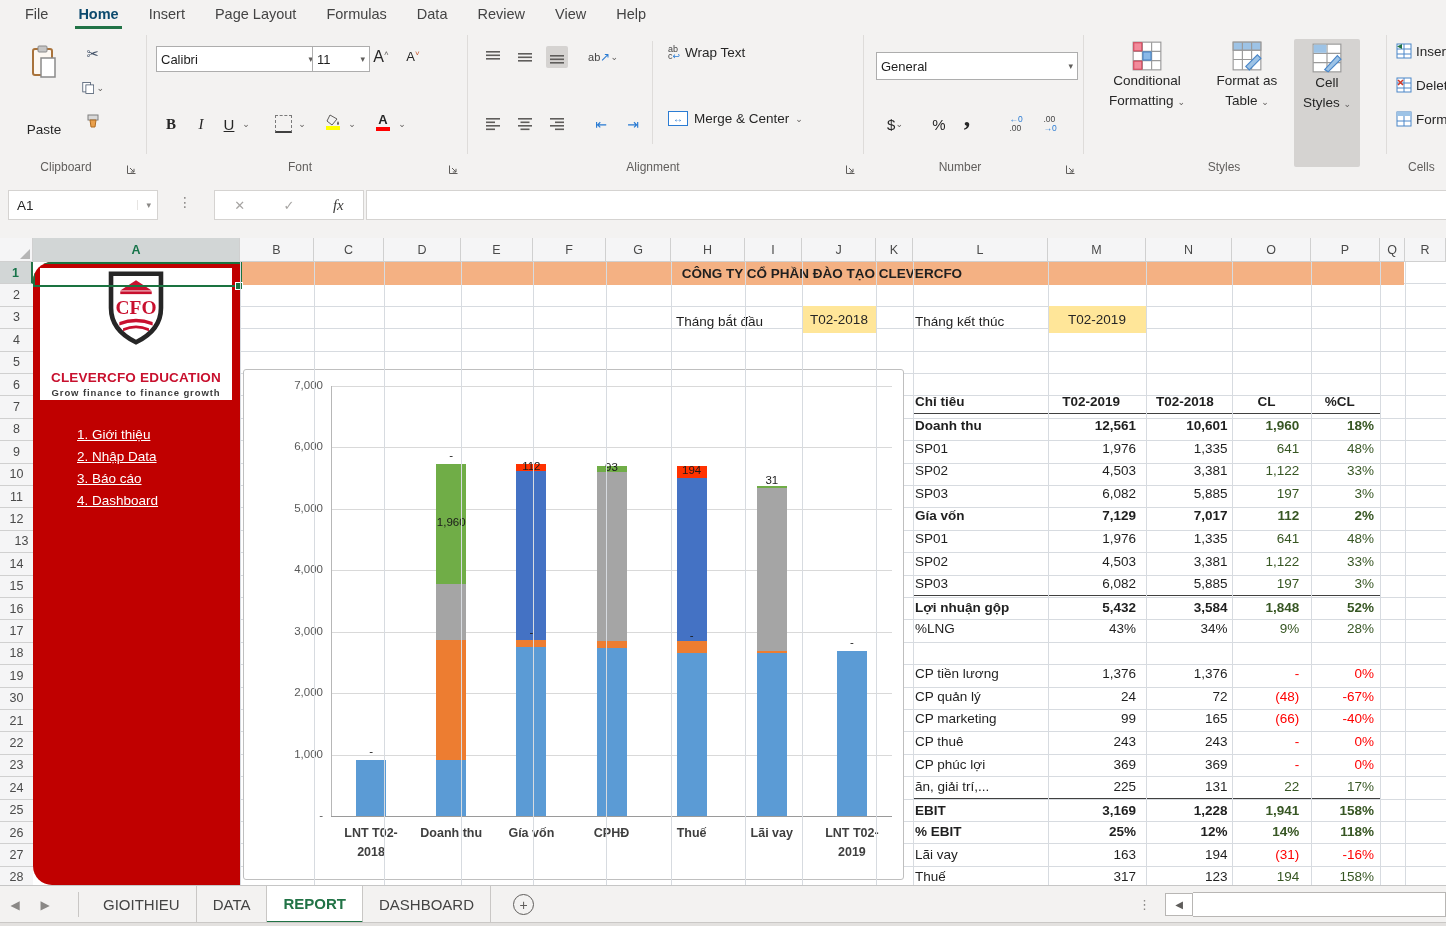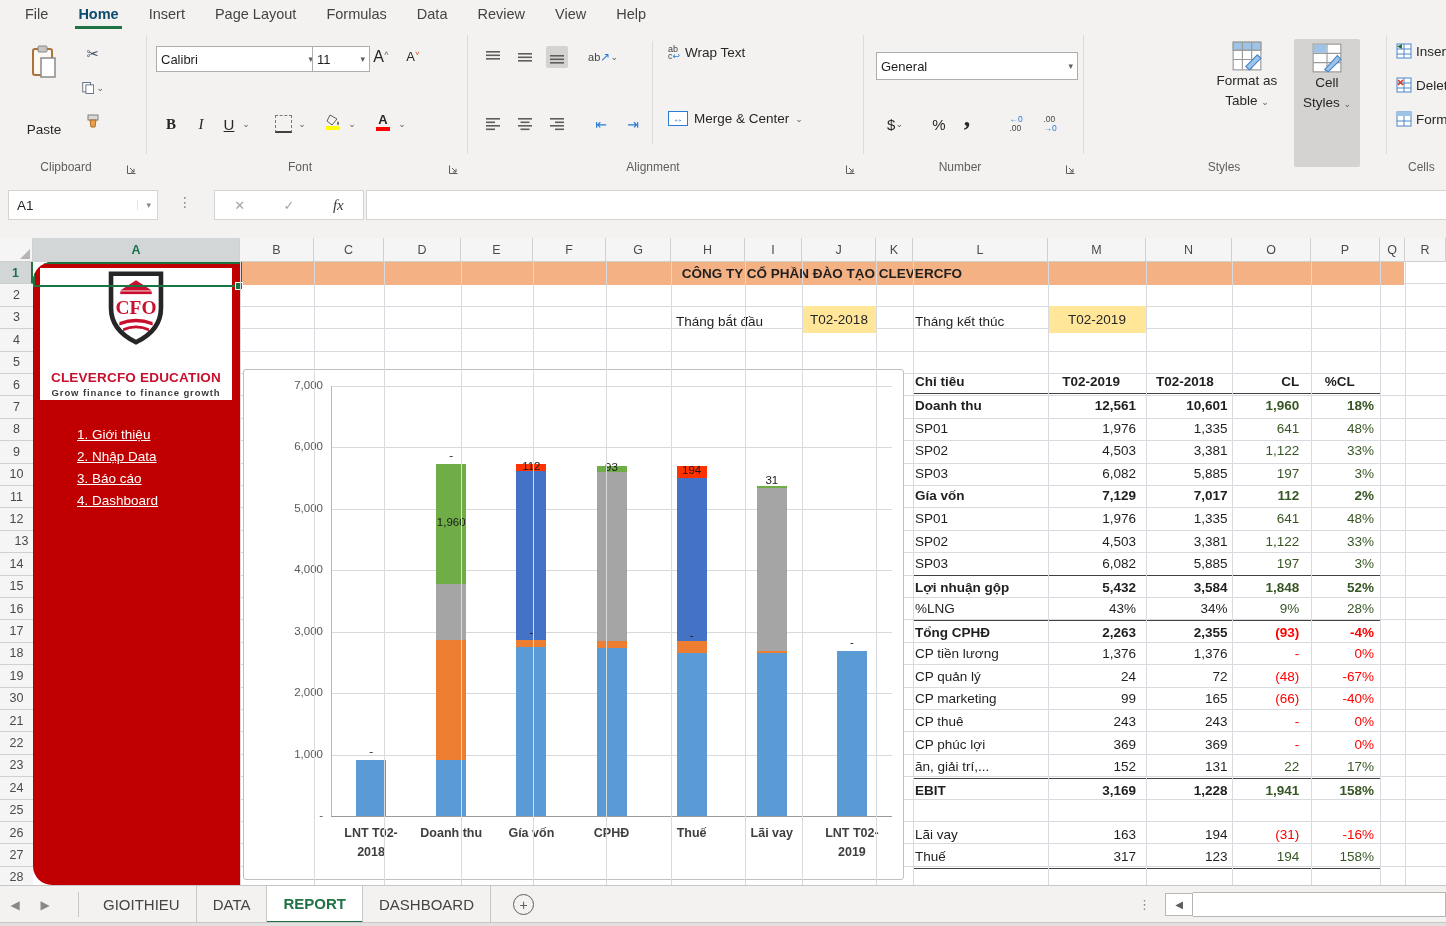--- a/index.html
+++ b/index.html
@@ -295,20 +295,30 @@
       </span>
     </div>
     <div class="glabel" style="left:900px;width:120px;">Number</div>
     <div class="launcher" style="left:1065px;">
       <svg width="11" height="11" viewBox="0 0 11 11">
           <path d="M1.5 1.5 V9.5 H9.5" fill="none" stroke="#5f5d5b"></path>
           <path d="M4 4 L8 8 M8 4.8 V8 H4.8" fill="none" stroke="#5f5d5b"></path>
         </svg>
     </div>
 
+    <div class="btn-lg" style="left:1098px;top:12px;width:98px;">
+      <svg width="30" height="30" viewBox="0 0 26 26">
+        <rect x="1" y="1" width="24" height="24" fill="#fff" stroke="#9a9a9a"></rect>
+        <path d="M9 1 V25 M17 1 V25 M1 9 H25 M1 17 H25" stroke="#9a9a9a" fill="none"></path>
+        <rect x="1.5" y="1.5" width="7" height="7" fill="#f28b9b" stroke="#d44a5e"></rect>
+        <rect x="1.5" y="17.5" width="7" height="7" fill="#f28b9b" stroke="#d44a5e"></rect>
+        <rect x="9.5" y="9.5" width="7" height="7" fill="#8ab9e8" stroke="#4a86c8"></rect>
+      </svg>
+      <span class="two-line"><span>Conditional</span><br><span>Formatting</span> <span class="caret">⌄</span></span>
+    </div>
     <div class="btn-lg selbox" style="left:1294px;top:10px;width:66px;height:128px;">
       <svg width="30" height="30" viewBox="0 0 26 26" style="margin-top:4px;">
         <rect x="1" y="1" width="24" height="24" fill="#fff" stroke="#9a9a9a"></rect>
         <path d="M13 1 V25 M1 9 H25 M1 17 H25" stroke="#9a9a9a" fill="none"></path>
         <rect x="1.5" y="1.5" width="11" height="7" fill="#9dc3e6"></rect>
         <path d="M11 23 L22 11 L25 14 L14 25 Z" fill="#9dc3e6" stroke="#4a86c8"></path>
       </svg>
       <span class="two-line"><span>Cell</span><br><span>Styles</span> <span class="caret">⌄</span></span>
     </div>
     <div class="btn-lg" style="left:1204px;top:12px;width:86px;">
@@ -436,26 +446,26 @@
       <div class="abs" style="left:769px;top:44px;width:74px;height:27px;background:#FFE699;display:flex;align-items:center;justify-content:center;font-size:13.5px;">
         <span>T02-2018</span>
       </div>
       <div class="abs" style="left:882px;top:46px;height:26px;display:flex;align-items:center;font-size:13.5px;color:#1f1f1f;">
         <span>Tháng kết thúc</span>
       </div>
       <div class="abs" style="left:1015px;top:44px;width:98px;height:27px;background:#FFE699;display:flex;align-items:center;justify-content:center;font-size:13.5px;">
         <span>T02-2019</span>
       </div>
 
-      <div class="abs" id="report-table" style="left:880px;top:108px;width:474px;height:503px;overflow:hidden;">
+      <div class="abs" id="report-table" style="left:880px;top:128px;width:474px;height:503px;overflow:hidden;">
           <div class="trow" style="top: 0px; height: 23px; font-weight: 700; border-bottom: 1.5px solid rgb(64, 64, 64);">
             <div class="c0">Chỉ tiêu</div>
             <div class="c1" style="text-align: center;">T02-2019</div>
             <div class="c2" style="text-align: center;">T02-2018</div>
-            <div class="c3" style="">CL</div>
+            <div class="c3" style="text-align: center;">CL</div>
             <div class="c4" style="text-align: center;">%CL</div>
           </div>
           <div class="trow" style="top: 24.5px; height: 22.55px; font-weight: 700;">
             <div class="c0">Doanh thu</div>
             <div class="c1">12,561</div>
             <div class="c2">10,601</div>
             <div class="c3 green">1,960</div>
             <div class="c4 green">18%</div>
           </div>
           <div class="trow" style="top: 47.05px; height: 22.55px;">
@@ -514,27 +524,20 @@
             <div class="c3 green">1,848</div>
             <div class="c4 green">52%</div>
           </div>
           <div class="trow" style="top: 227.45px; height: 22.55px;">
             <div class="c0">%LNG</div>
             <div class="c1">43%</div>
             <div class="c2">34%</div>
             <div class="c3 green">9%</div>
             <div class="c4 green">28%</div>
           </div>
-          <div class="trow" style="top: 250px; height: 22.55px; font-weight: 700; border-top: 1px solid rgb(64, 64, 64);">
-            <div class="c0">Tổng CPHĐ</div>
-            <div class="c1">2,263</div>
-            <div class="c2">2,355</div>
-            <div class="c3 redneg">(93)</div>
-            <div class="c4 redneg">-4%</div>
-          </div>
           <div class="trow" style="top: 272.55px; height: 22.55px;">
             <div class="c0">CP tiền lương</div>
             <div class="c1">1,376</div>
             <div class="c2">1,376</div>
             <div class="c3 redneg">-</div>
             <div class="c4 redneg">0%</div>
           </div>
           <div class="trow" style="top: 295.1px; height: 22.55px;">
             <div class="c0">CP quản lý</div>
             <div class="c1">24</div>
@@ -558,31 +561,38 @@
           </div>
           <div class="trow" style="top: 362.75px; height: 22.55px;">
             <div class="c0">CP phúc lợi</div>
             <div class="c1">369</div>
             <div class="c2">369</div>
             <div class="c3 redneg">-</div>
             <div class="c4 redneg">0%</div>
           </div>
           <div class="trow" style="top: 385.3px; height: 22.55px;">
             <div class="c0">ăn, giải trí,...</div>
-            <div class="c1">152</div>
+            <div class="c1">225</div>
             <div class="c2">131</div>
             <div class="c3 green">22</div>
             <div class="c4 green">17%</div>
           </div>
           <div class="trow" style="top: 407.85px; height: 22.55px; font-weight: 700; border-top: 1px solid rgb(64, 64, 64);">
             <div class="c0">EBIT</div>
             <div class="c1">3,169</div>
             <div class="c2">1,228</div>
             <div class="c3 green">1,941</div>
             <div class="c4 green">158%</div>
+          </div>
+          <div class="trow" style="top: 430.4px; height: 22.55px; font-weight: 700;">
+            <div class="c0">% EBIT</div>
+            <div class="c1">25%</div>
+            <div class="c2">12%</div>
+            <div class="c3 green">14%</div>
+            <div class="c4 green">118%</div>
           </div>
           <div class="trow" style="top: 452.95px; height: 22.55px;">
             <div class="c0">Lãi vay</div>
             <div class="c1">163</div>
             <div class="c2">194</div>
             <div class="c3 redneg">(31)</div>
             <div class="c4 redneg">-16%</div>
           </div>
           <div class="trow" style="top: 475.5px; height: 22.55px;">
             <div class="c0">Thuế</div>

